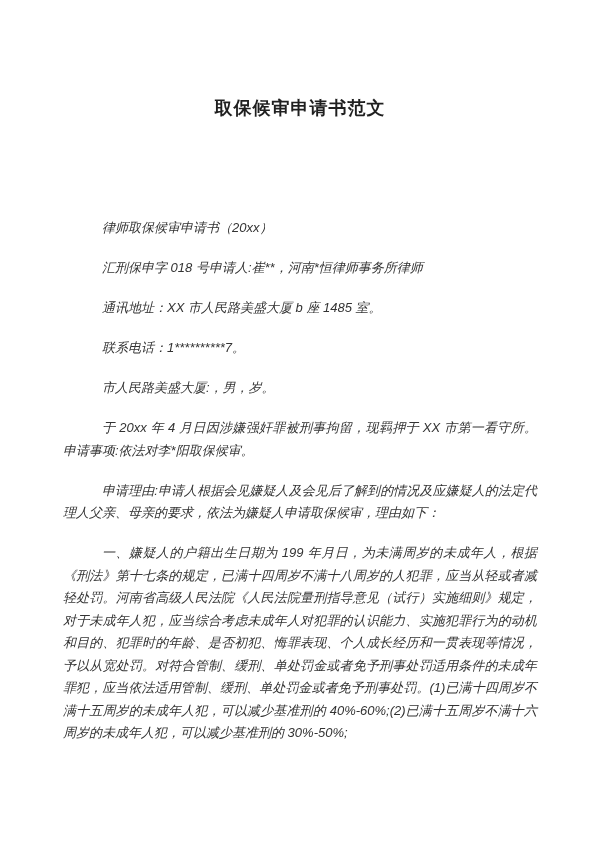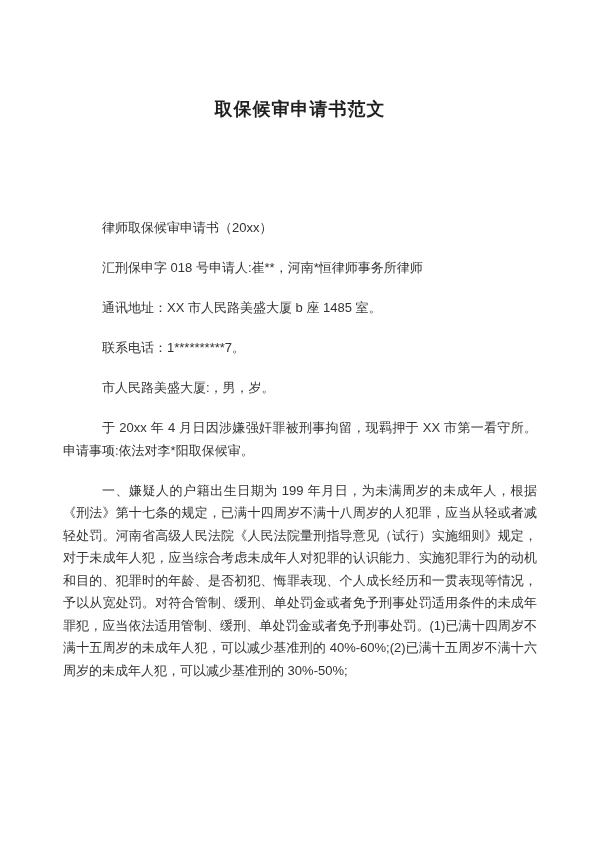--- a/index.html
+++ b/index.html
@@ -26,29 +26,31 @@
     box-sizing: border-box;
   }
   .doc-title {
     font-size: 18px;
     line-height: 25px;
     font-weight: bold;
     color: #1f1f1f;
     text-align: center;
     letter-spacing: 1px;
     margin: 97px 0 0 0;
+    font-family: Liberation Mono, monospace;
   }
   .content p {
     font-size: 13px;
     line-height: 22.5px;
     color: #333333;
     text-align: justify;
     text-indent: 3em;
     margin: 0 0 17.5px 0;
     word-break: break-all;
+    font-style: italic;
   }
   .content p.first-para {
     margin-top: 95px;
   }
 </style>
 </head>
 <body>
 
 <div class="page">
   <div class="content">
@@ -59,17 +61,18 @@
     <p>汇刑保申字 018 号申请人:崔**，河南*恒律师事务所律师</p>
 
     <p>通讯地址：XX 市人民路美盛大厦 b 座 1485 室。</p>
 
     <p>联系电话：1**********7。</p>
 
     <p>市人民路美盛大厦:，男，岁。</p>
 
     <p>于 20xx 年 4 月日因涉嫌强奸罪被刑事拘留，现羁押于 XX 市第一看守所。申请事项:依法对李*阳取保候审。</p>
 
+    <p>申请理由:申请人根据会见嫌疑人及会见后了解到的情况及应嫌疑人的法定代理人父亲、母亲的要求，依法为嫌疑人申请取保候审，理由如下：</p>
 
     <p>一、嫌疑人的户籍出生日期为  199 年月日，为未满周岁的未成年人，根据《刑法》第十七条的规定，已满十四周岁不满十八周岁的人犯罪，应当从轻或者减轻处罚。河南省高级人民法院《人民法院量刑指导意见（试行）实施细则》规定，对于未成年人犯，应当综合考虑未成年人对犯罪的认识能力、实施犯罪行为的动机和目的、犯罪时的年龄、是否初犯、悔罪表现、个人成长经历和一贯表现等情况，予以从宽处罚。对符合管制、缓刑、单处罚金或者免予刑事处罚适用条件的未成年罪犯，应当依法适用管制、缓刑、单处罚金或者免予刑事处罚。(1)已满十四周岁不满十五周岁的未成年人犯，可以减少基准刑的 40%-60%;(2)已满十五周岁不满十六周岁的未成年人犯，可以减少基准刑的 30%-50%;</p>
   </div>
 
 </div>
 
 </body></html>

